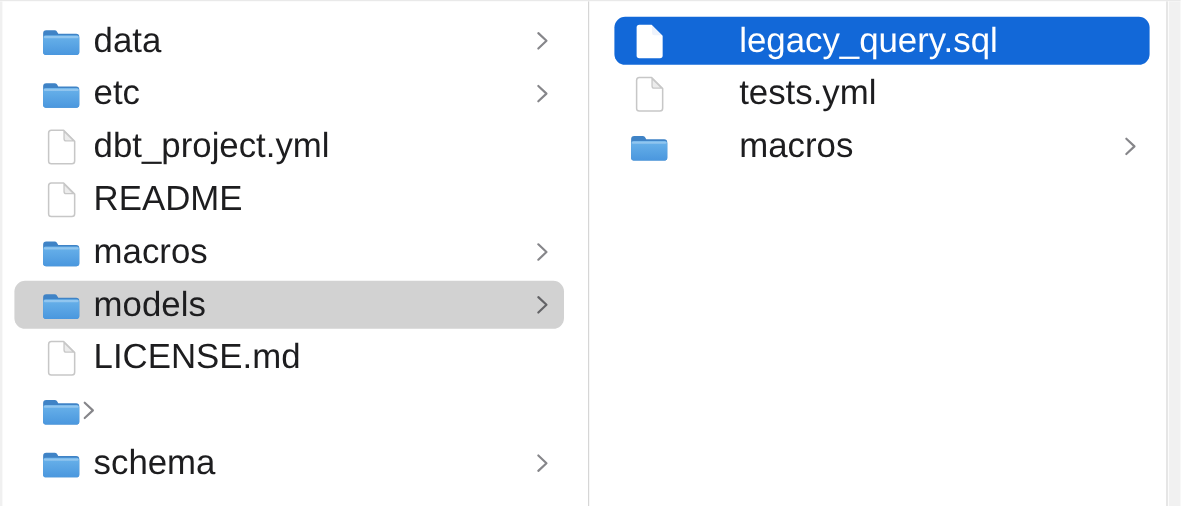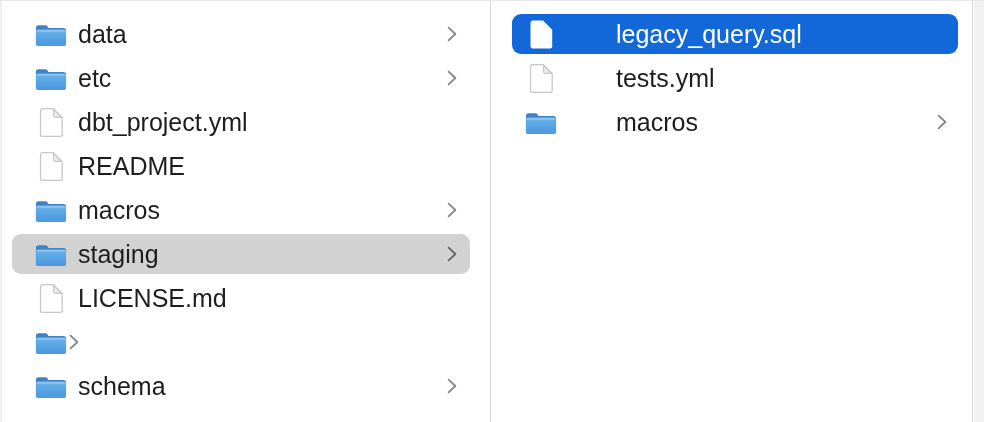--- a/index.html
+++ b/index.html
@@ -19,21 +19,21 @@
     display:flex;align-items:center;padding:0 12px 0 22px;box-sizing:border-box;
     --chev:#86868a;--doc-stroke:#c7c7c7;--doc-fill:#ffffff;--doc-fold:#ececec;
   }
   .col-right .row{margin:0 14px 4px 21px;padding:0 10px 0 12px;gap:48px;}
   .row.selected-gray{background:#d2d2d2;--chev:#636366;}
   .row.selected-blue{background:#1268d8;--doc-stroke:rgba(255,255,255,0);--doc-fold:#eef3fc;}
   .row.selected-blue .label{color:#ffffff;}
 
   .icon{width:34px;height:32px;display:flex;align-items:center;justify-content:center;flex:0 0 34px;}
   .label{
-    margin-left:10px;font-size:25px;color:#1d1d1f;letter-spacing:0px;
+    margin-left:10px;font-size:29px;color:#1d1d1f;letter-spacing:0px;
     white-space:nowrap;overflow:hidden;text-overflow:ellipsis;flex:1 1 auto;
   }
   .chev{width:12px;height:18px;flex:0 0 12px;display:flex;align-items:center;justify-content:center;}
   .defs{position:absolute;width:0;height:0;overflow:hidden;}
 </style>
 </head>
 <body>
 
 <svg class="defs" aria-hidden="true">
   <defs>
@@ -119,21 +119,21 @@
           </svg>
         </span>
     </div>
 
     <div class="row selected-gray">
       <span class="icon">
           <svg width="32" height="27">
             <use href="#sym-folder"></use>
           </svg>
         </span>
-      <span class="label">staging</span>
+      <span class="label">models</span>
       <span class="chev">
           <svg width="12" height="18">
             <use href="#sym-chev"></use>
           </svg>
         </span>
     </div>
 
     <div class="row">
       <span class="icon">
           <svg width="26" height="31">

